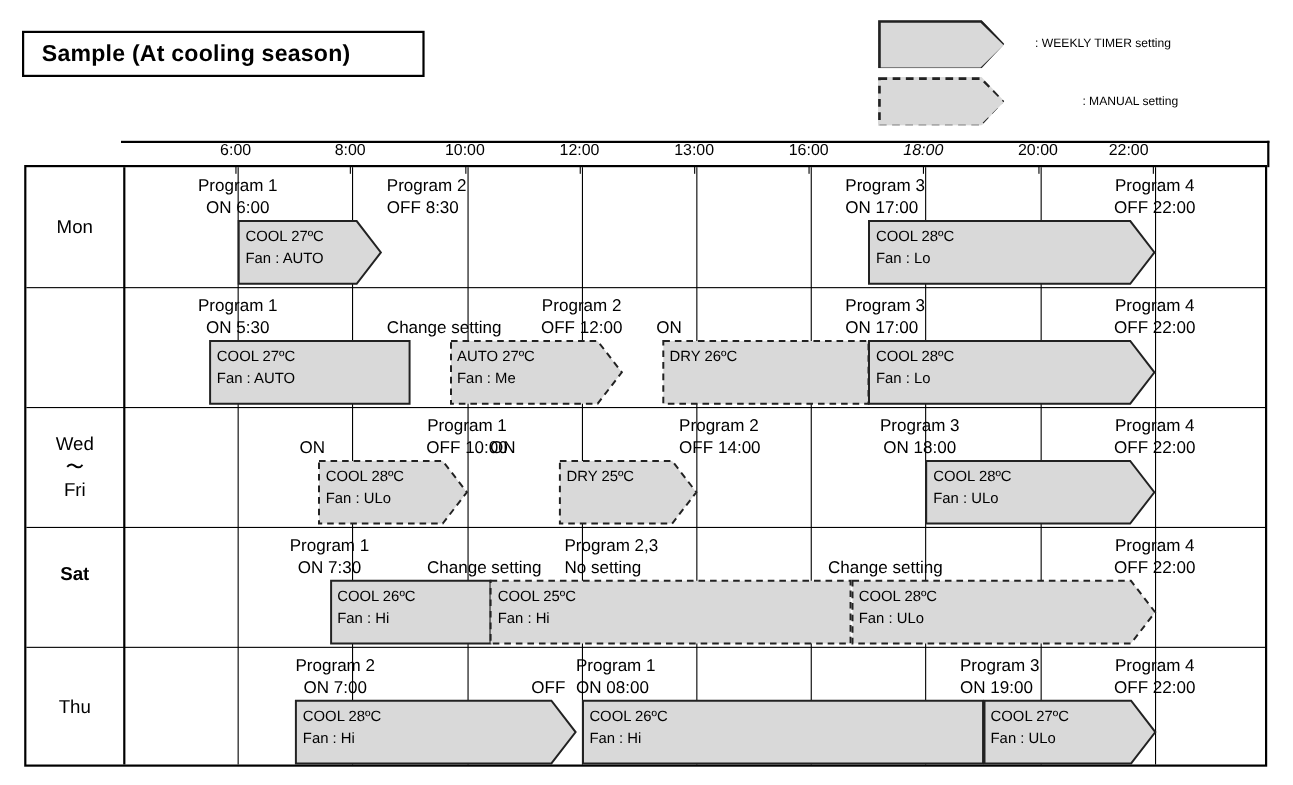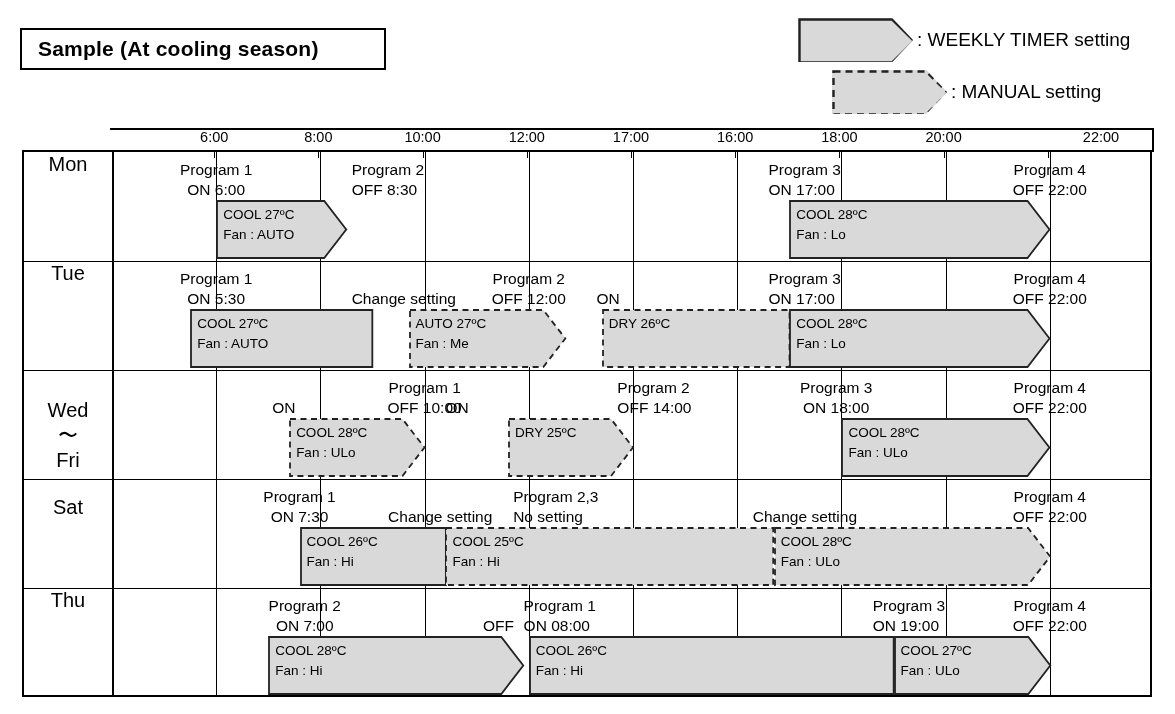--- a/index.html
+++ b/index.html
@@ -17,28 +17,28 @@
     border:2px solid #000;background:#fff;
     display:flex;align-items:center;
   }
   .title-box span{
     font-size:21px;font-weight:bold;letter-spacing:.2px;padding-left:16px;
   }
 
   
   .legend-row{position:absolute;display:flex;align-items:center;}
   .legend-row.r1{left:798px;top:18px;}
-  .legend-row.r2{left:832px;top:70px;}
+  .legend-row.r2{left:798px;top:70px;gap:43px;}
   .legend-shape{
     width:115px;height:44px;background:#d9d9d9;
     position:relative;
     clip-path:polygon(0 0, 82% 0, 100% 50%, 82% 100%, 0 100%);
   }
   .legend-shape svg{position:absolute;left:0;top:0;}
-  .legend-label{font-size:19px;margin-left:4px;white-space:nowrap;}
+  .legend-label{font-size:11px;margin-left:28px;white-space:nowrap;}
 
   
   #chart{
     position:absolute;left:22px;top:128px;
     width:1130px;height:569px;border-radius:18px;
   }
   
   .axis{
     position:absolute;left:88px;top:0;width:1042px;height:22px;
     border-top:2px solid #000;border-right:2px solid #000;
@@ -58,22 +58,22 @@
   .vline{
     position:absolute;top:0;bottom:0;width:0;border-left:1.4px solid #000;
   }
   .vline.heavy{border-left:2px solid #000;}
   .hline{
     position:absolute;left:0;right:0;height:0;border-top:1.6px solid #000;
   }
 
   .daycell{
     position:absolute;left:0;width:88px;text-align:center;
-    font-size:20px;line-height:1.25;
-    display:flex;flex-direction:column;align-items:center;
+    font-size:17px;line-height:1.25;
+    display:flex;flex-direction:column;align-items:center;justify-content:center;
   }
 
   
   .rowtext{
     position:absolute;font-size:15.5px;white-space:nowrap;line-height:1.32;
   }
   .rowtext.ctr{transform:translateX(-50%);text-align:center;}
   .rowtext.rgt{transform:translateX(-100%);text-align:right;}
 
   
@@ -117,29 +117,29 @@
   <div id="chart">
     <div class="axis" id="axis">
         <div class="tlabel" style="left: 104.2px;">6:00</div>
         <div class="tick" style="left: 104.2px;"></div>
         <div class="tlabel" style="left: 208.4px;">8:00</div>
         <div class="tick" style="left: 208.4px;"></div>
         <div class="tlabel" style="left: 312.6px;">10:00</div>
         <div class="tick" style="left: 312.6px;"></div>
         <div class="tlabel" style="left: 416.8px;">12:00</div>
         <div class="tick" style="left: 416.8px;"></div>
-        <div class="tlabel" style="left: 521px;">17:00</div>
+        <div class="tlabel" style="left: 521px;">13:00</div>
         <div class="tick" style="left: 521px;"></div>
         <div class="tlabel" style="left: 625.2px;">16:00</div>
         <div class="tick" style="left: 625.2px;"></div>
-        <div class="tlabel" style="left: 729.4px;">18:00</div>
+        <div class="tlabel" style="left: 729.4px; font-style: italic;">18:00</div>
         <div class="tick" style="left: 729.4px;"></div>
         <div class="tlabel" style="left: 833.6px;">20:00</div>
         <div class="tick" style="left: 833.6px;"></div>
-        <div class="tlabel" style="left: 991px; text-align: right;">22:00</div>
+        <div class="tlabel" style="left: 916px; text-align: right;">22:00</div>
         <div class="tick" style="left: 937.8px;"></div>
       </div>
     <div class="grid" id="grid">
         <div class="vline heavy" style="left: 88px;"></div>
         <div class="vline" style="left: 192.2px;"></div>
         <div class="vline" style="left: 296.4px;"></div>
         <div class="vline" style="left: 400.6px;"></div>
         <div class="vline" style="left: 504.8px;"></div>
         <div class="vline" style="left: 609px;"></div>
         <div class="vline" style="left: 713.2px;"></div>
@@ -177,23 +177,20 @@
         <div class="bar" style="left: 765.3px; top: 48px; width: 260.5px;">
           <svg width="262.5000000000001" height="60" viewBox="0 0 262.5000000000001 60">
             <polygon points="1,1 238.5000000000001,1 260.5000000000001,29.5 238.5000000000001,58 1,58" fill="#d9d9d9" stroke="#222" stroke-width="1.8"></polygon>
           </svg>
           <div class="btxt">
             <span class="l2">COOL 28ºC</span>
             <span class="l2">Fan : Lo</span>
           </div>
         </div>
         <div class="hline" style="top: 109px;"></div>
-        <div class="daycell" style="top: 109px; height: 109px;">
-          <div>Tue</div>
-        </div>
         <div class="rowtext ctr" style="left: 192.2px; top: 117px;">
           <div>Program 1</div>
           <div>ON 5:30</div>
         </div>
         <div class="rowtext " style="left: 327.66px; top: 117px;">
           <div>&nbsp;</div>
           <div>Change setting</div>
         </div>
         <div class="rowtext ctr" style="left: 504.8px; top: 117px;">
           <div>Program 2</div>
@@ -240,21 +237,21 @@
         <div class="bar" style="left: 765.3px; top: 157px; width: 260.5px;">
           <svg width="262.5000000000001" height="60" viewBox="0 0 262.5000000000001 60">
             <polygon points="1,1 238.5000000000001,1 260.5000000000001,29.5 238.5000000000001,58 1,58" fill="#d9d9d9" stroke="#222" stroke-width="1.8"></polygon>
           </svg>
           <div class="btxt">
             <span class="l2">COOL 28ºC</span>
             <span class="l2">Fan : Lo</span>
           </div>
         </div>
         <div class="hline" style="top: 218px;"></div>
-        <div class="daycell" style="top: 218px; height: 109px; margin-top: 28px;">
+        <div class="daycell" style="top: 218px; height: 109px;">
           <div>Wed</div>
           <div>〜</div>
           <div>Fri</div>
         </div>
         <div class="rowtext ctr" style="left: 259.93px; top: 226px;">
           <div>&nbsp;</div>
           <div>ON</div>
         </div>
         <div class="rowtext ctr" style="left: 400.6px; top: 226px;">
           <div>Program 1</div>
@@ -296,21 +293,21 @@
         <div class="bar" style="left: 817.4px; top: 266px; width: 208.4px;">
           <svg width="210.4000000000002" height="60" viewBox="0 0 210.4000000000002 60">
             <polygon points="1,1 186.4000000000002,1 208.4000000000002,29.5 186.4000000000002,58 1,58" fill="#d9d9d9" stroke="#222" stroke-width="1.8"></polygon>
           </svg>
           <div class="btxt">
             <span class="l2">COOL 28ºC</span>
             <span class="l2">Fan : ULo</span>
           </div>
         </div>
         <div class="hline" style="top: 327px;"></div>
-        <div class="daycell" style="top: 343px; height: 109px;">
+        <div class="daycell" style="top: 315px; height: 109px; font-weight: bold;">
           <div>Sat</div>
         </div>
         <div class="rowtext ctr" style="left: 275.56px; top: 335px;">
           <div>Program 1</div>
           <div>ON 7:30</div>
         </div>
         <div class="rowtext ctr" style="left: 416.23px; top: 335px;">
           <div>&nbsp;</div>
           <div>Change setting</div>
         </div>

